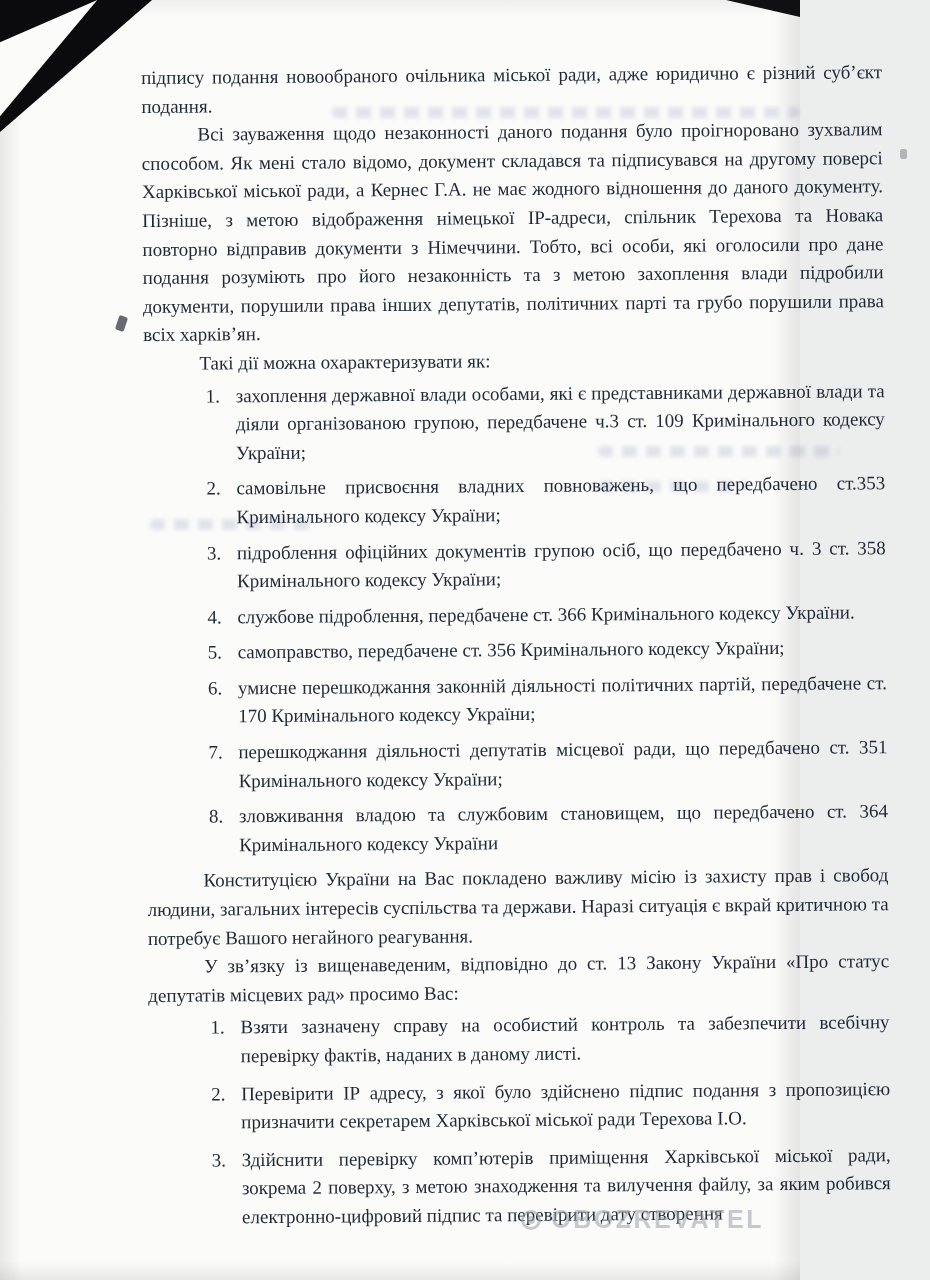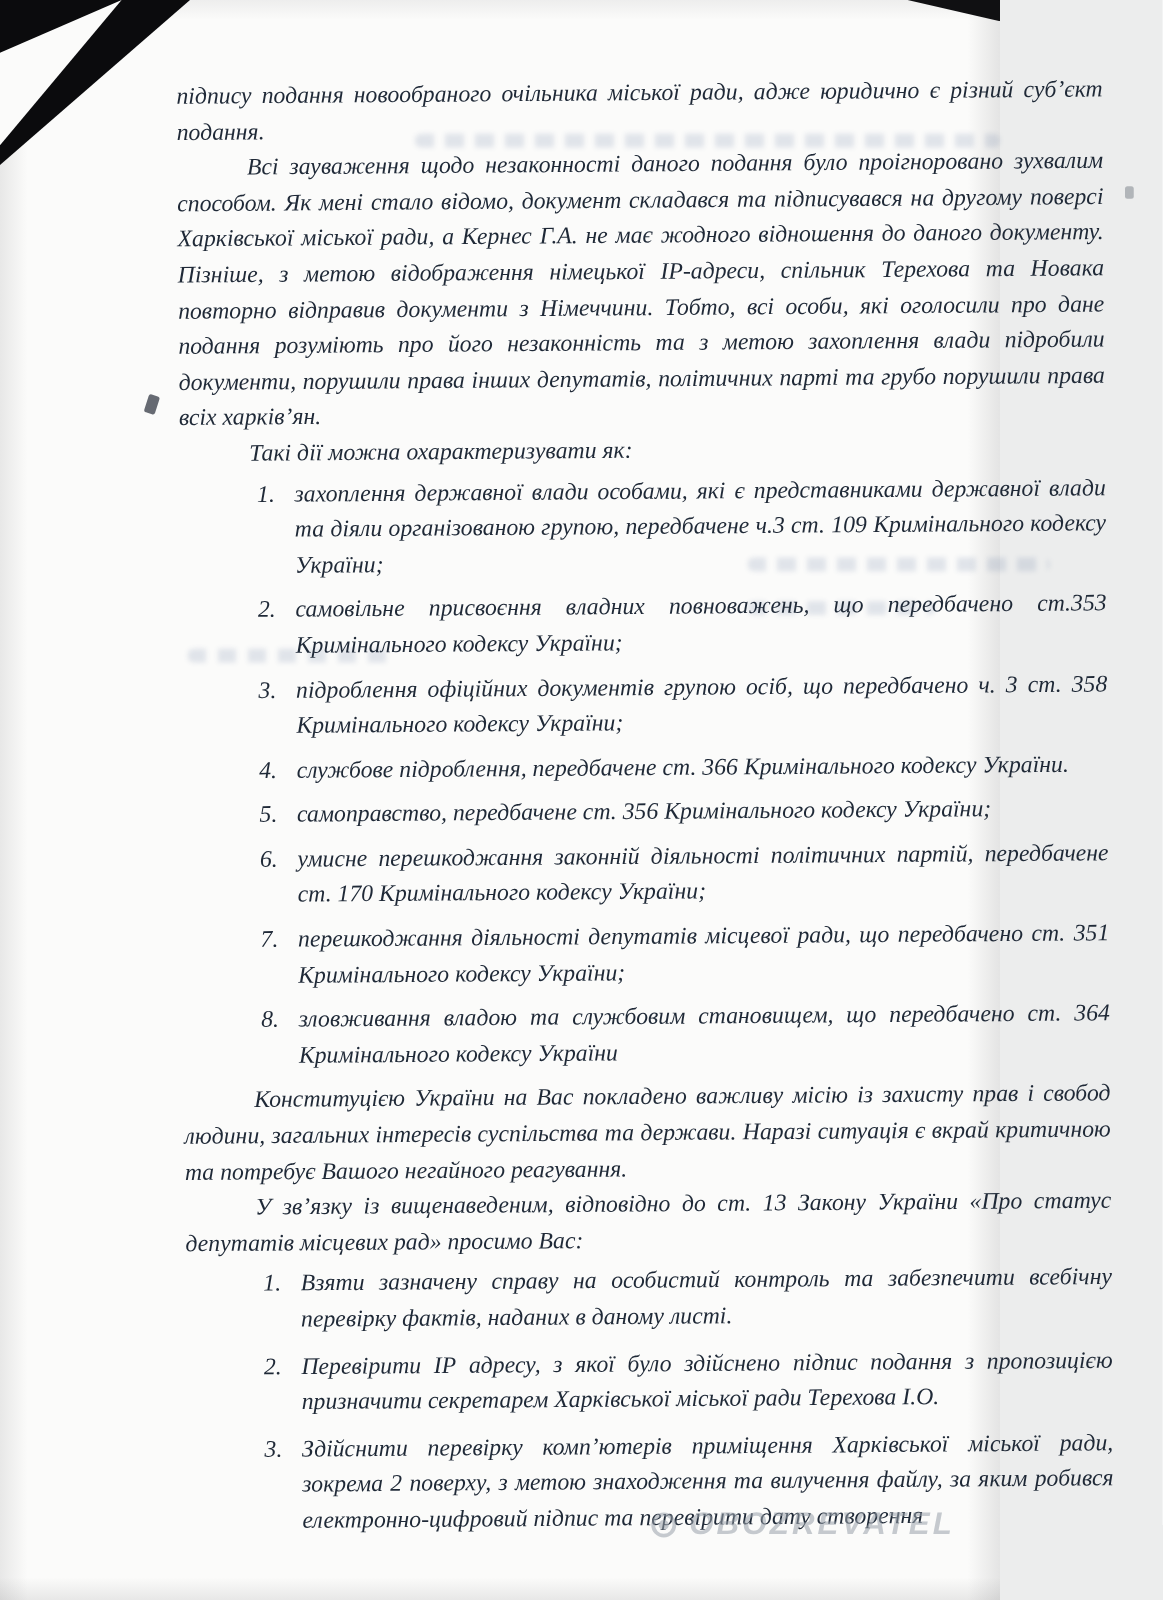--- a/index.html
+++ b/index.html
@@ -9,21 +9,20 @@
     font-family:"Liberation Serif", serif;
   }
   .page{
     position:absolute;left:0;top:0;width:800px;height:1280px;
     background:
       linear-gradient(90deg, rgba(60,60,65,.10) 0, rgba(60,60,65,0) 22px),
       linear-gradient(270deg, rgba(60,60,65,.12) 0, rgba(60,60,65,0) 26px),
       linear-gradient(180deg, rgba(60,60,65,.07) 0, rgba(60,60,65,0) 16px),
       linear-gradient(0deg, rgba(60,60,65,.10) 0, rgba(60,60,65,0) 18px),
       #fbfbfa;
-    font-style: italic;
   }
 
   
   .text{
     position:absolute;left:141px;top:64px;width:741px;
     font-size:19px;line-height:28.6px;color:#1f2937;
     text-align:justify;
     transform:rotate(-0.45deg);transform-origin:0 0;
   }
   .text p{margin:0;}

